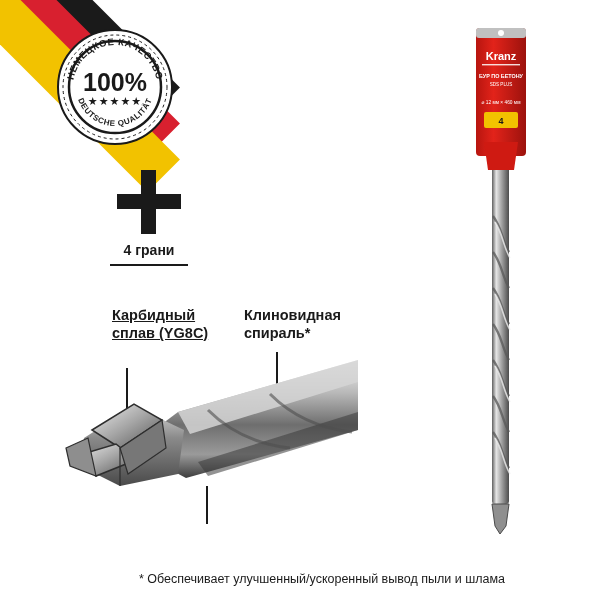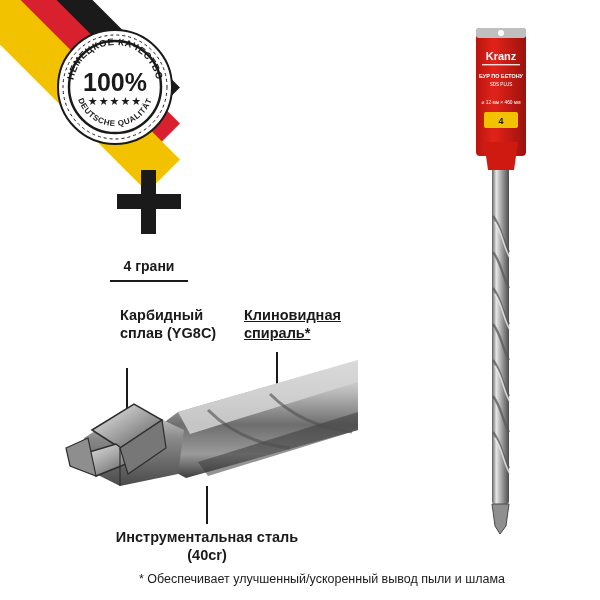--- a/index.html
+++ b/index.html
@@ -70,21 +70,21 @@
     position: absolute;
     background: #1a1a1a;
   }
   .plus-icon .bar.h {
     left: 0; top: 24px; width: 64px; height: 15px;
   }
   .plus-icon .bar.v {
     left: 24px; top: 0; width: 15px; height: 64px;
   }
   .plus-caption {
-    margin-top: 24px;
+    margin-top: 8px;
     font-size: 14px;
     font-weight: bold;
     color: #1a1a1a;
   }
   .plus-underline {
     margin: 6px auto 0;
     width: 78px;
     height: 2px;
     background: #1a1a1a;
   }
@@ -110,22 +110,22 @@
   }
 
   
   .label {
     position: absolute;
     font-size: 14.5px;
     font-weight: bold;
     color: #1a1a1a;
     line-height: 1.25;
   }
-  .label.l-carbide { left: 120px; top: 306px; width: 120px; }
-  .label.l-spiral  { left: 244px; top: 306px; width: 120px; text-decoration: underline; }
+  .label.l-carbide { left: 112px; top: 306px; width: 120px; text-decoration: underline; }
+  .label.l-spiral  { left: 244px; top: 306px; width: 120px; }
   .label.l-steel   { left: 112px; top: 528px; width: 190px; text-align: center; }
 
   .leader {
     position: absolute;
     background: #1a1a1a;
   }
 
   
   .footnote {
     position: absolute;
@@ -184,21 +184,20 @@
       <div class="bar h"></div>
       <div class="bar v"></div>
     </div>
     <div class="plus-caption">4 грани</div>
     <div class="plus-underline"></div>
   </div>
 
 
   <div class="label l-carbide">Карбидный сплав (YG8C)</div>
   <div class="label l-spiral">Клиновидная спираль*</div>
-  <div class="label l-steel">Инструментальная сталь (40cr)</div>
 
   <div class="leader" style="left:126px; top:368px; width:2px; height:44px;"></div>
   <div class="leader" style="left:276px; top:352px; width:2px; height:60px;"></div>
   <div class="leader" style="left:206px; top:486px; width:2px; height:38px;"></div>
 
   <div class="tip-art">
     <svg width="300" height="170" viewBox="0 0 300 170" aria-hidden="true">
       <defs>
         <linearGradient id="steelG" x1="0" y1="0" x2="0" y2="1">
           <stop offset="0%" stop-color="#f2f2f2"></stop>

